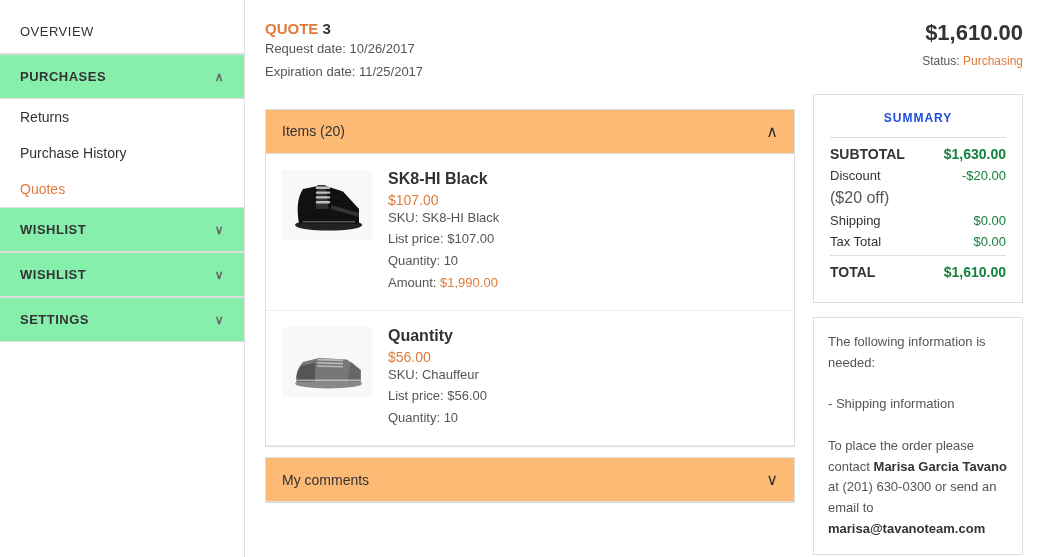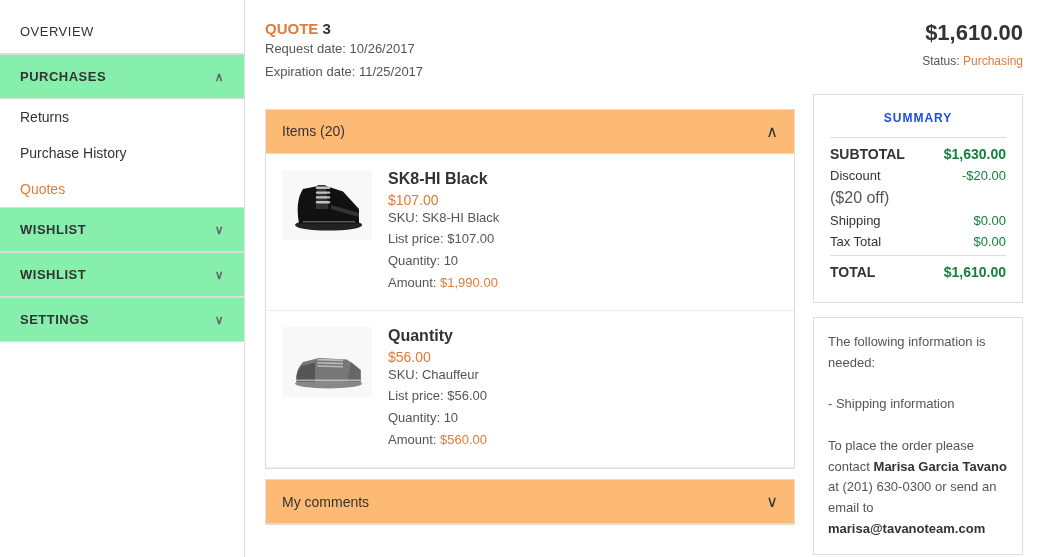--- a/index.html
+++ b/index.html
@@ -182,24 +182,20 @@
 
                   <path d="M12 58 L92 58" stroke="#fff" stroke-width="2" opacity="0.5"></path>
                 </svg>
               </div>
               <div class="product-details">
                 <div class="product-name">Quantity</div>
                 <div class="product-price">$56.00</div>
                 <div class="product-sku">SKU: Chauffeur</div>
                 <div class="product-info-line">List price: $56.00</div>
                 <div class="product-info-line">Quantity: 10</div>
-                <div class="product-info-line">
-                  <span>Amount:</span>
-                  <span class="product-amount">$560.00</span>
-                </div>
               </div>
             </div>
           </div>
         </div>
 
         <div class="panel" style="margin-top: 10px;">
           <div class="panel-header">
             <span class="panel-header-title">My comments</span>
             <span style="font-size:16px;">∨</span>
           </div>

